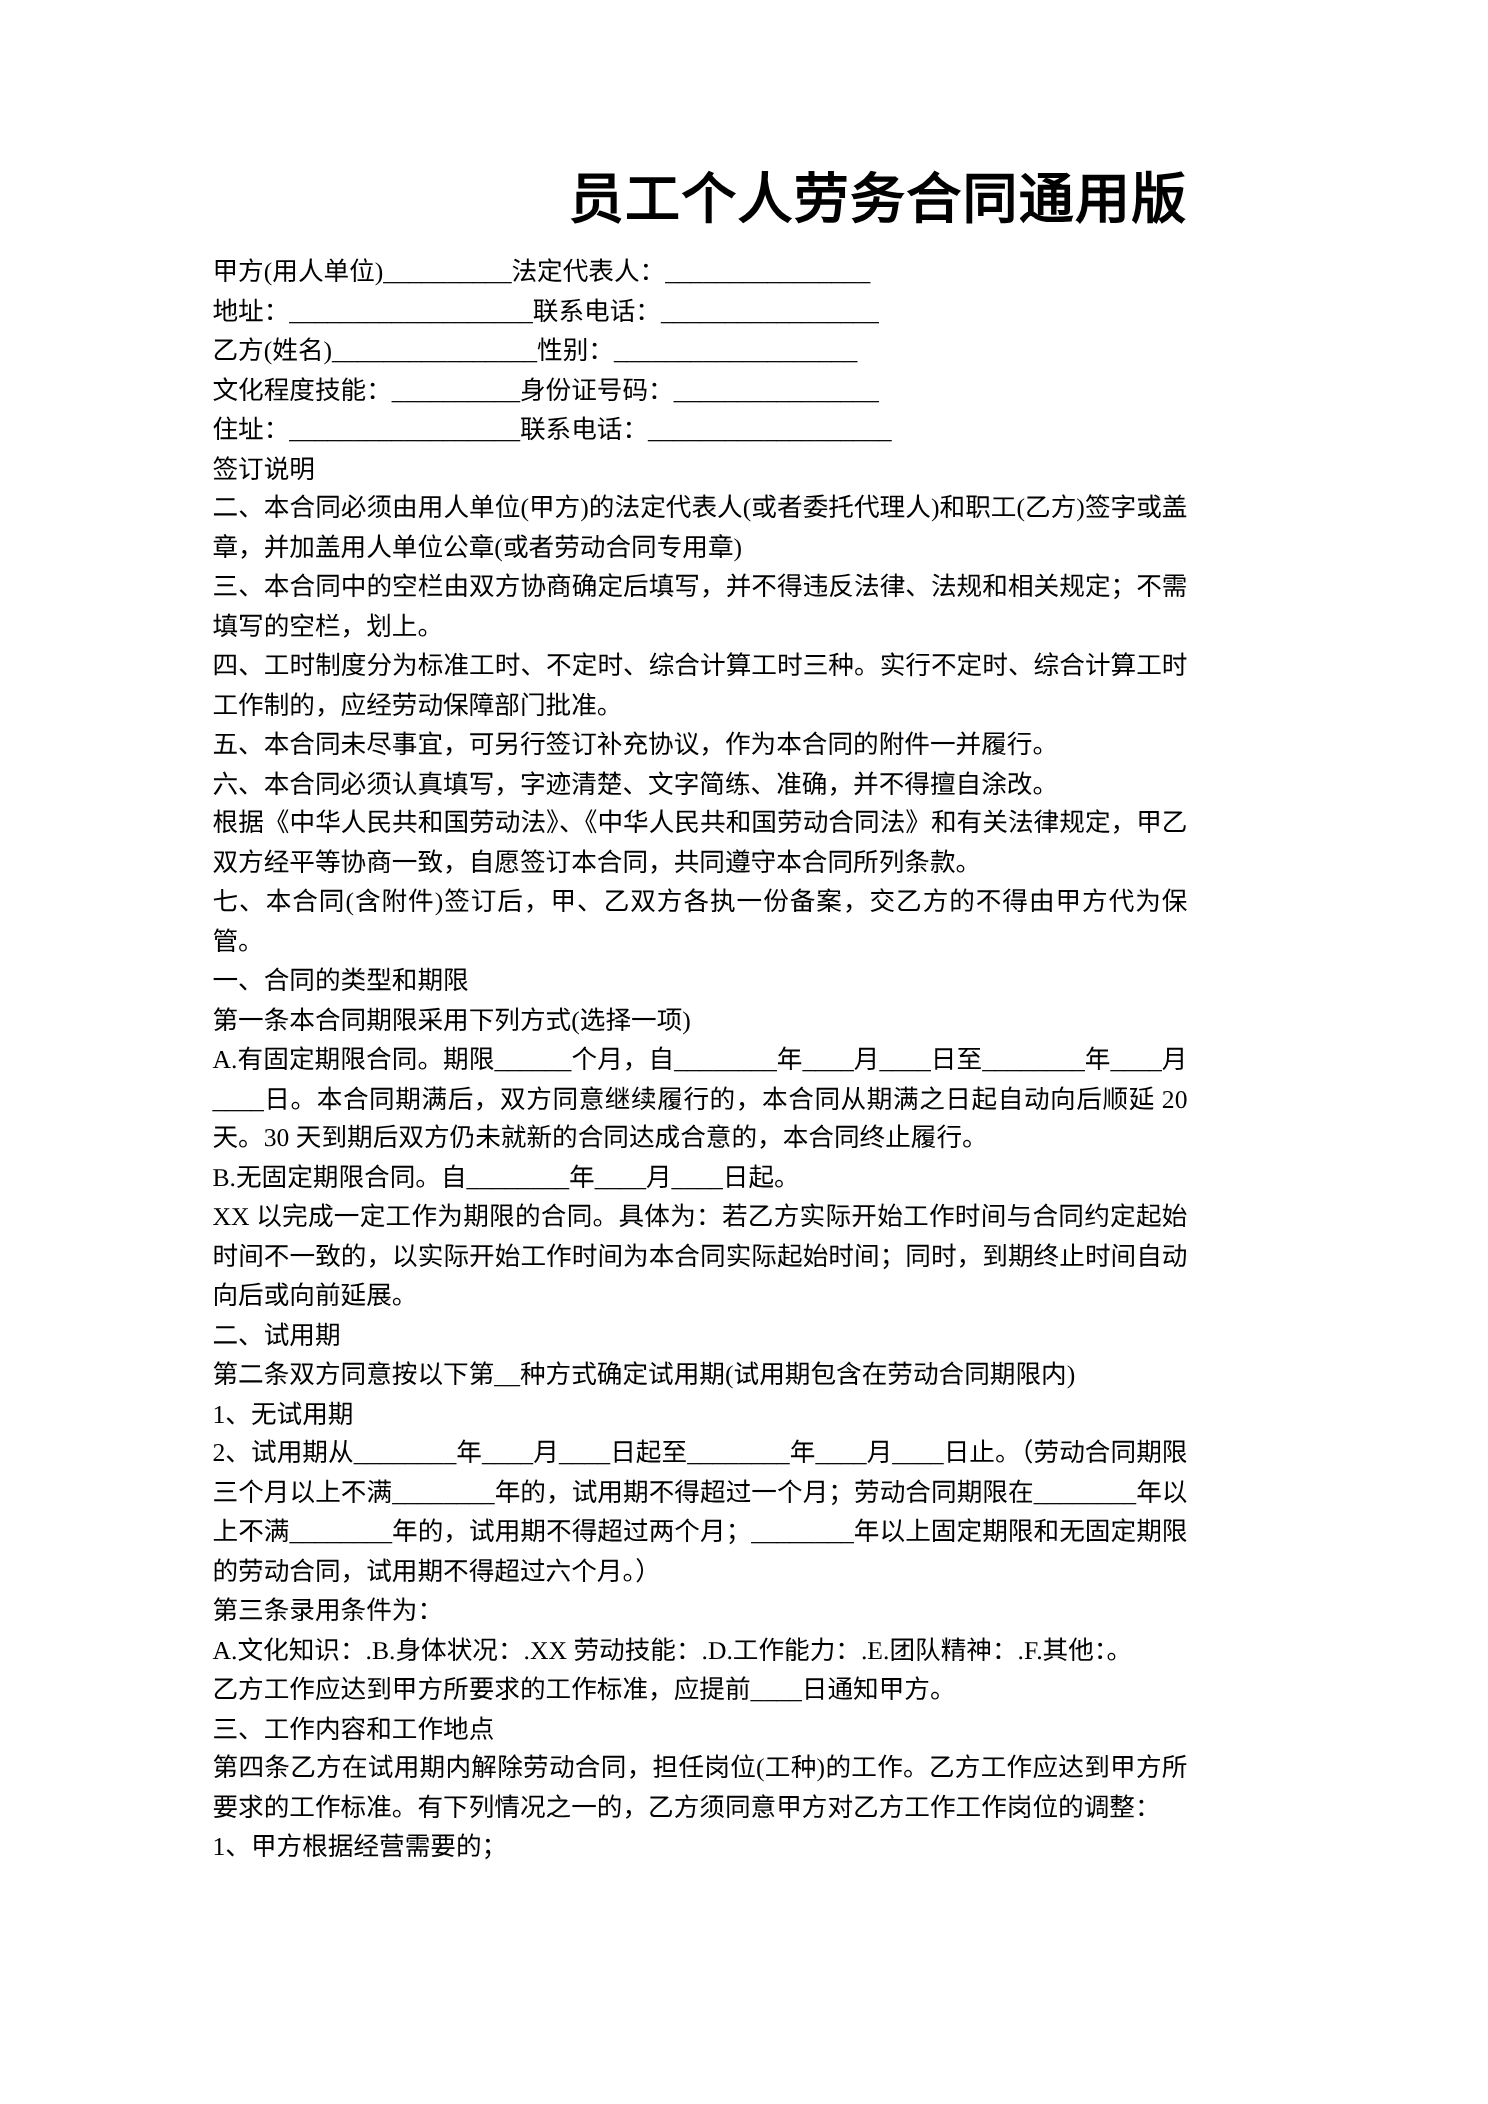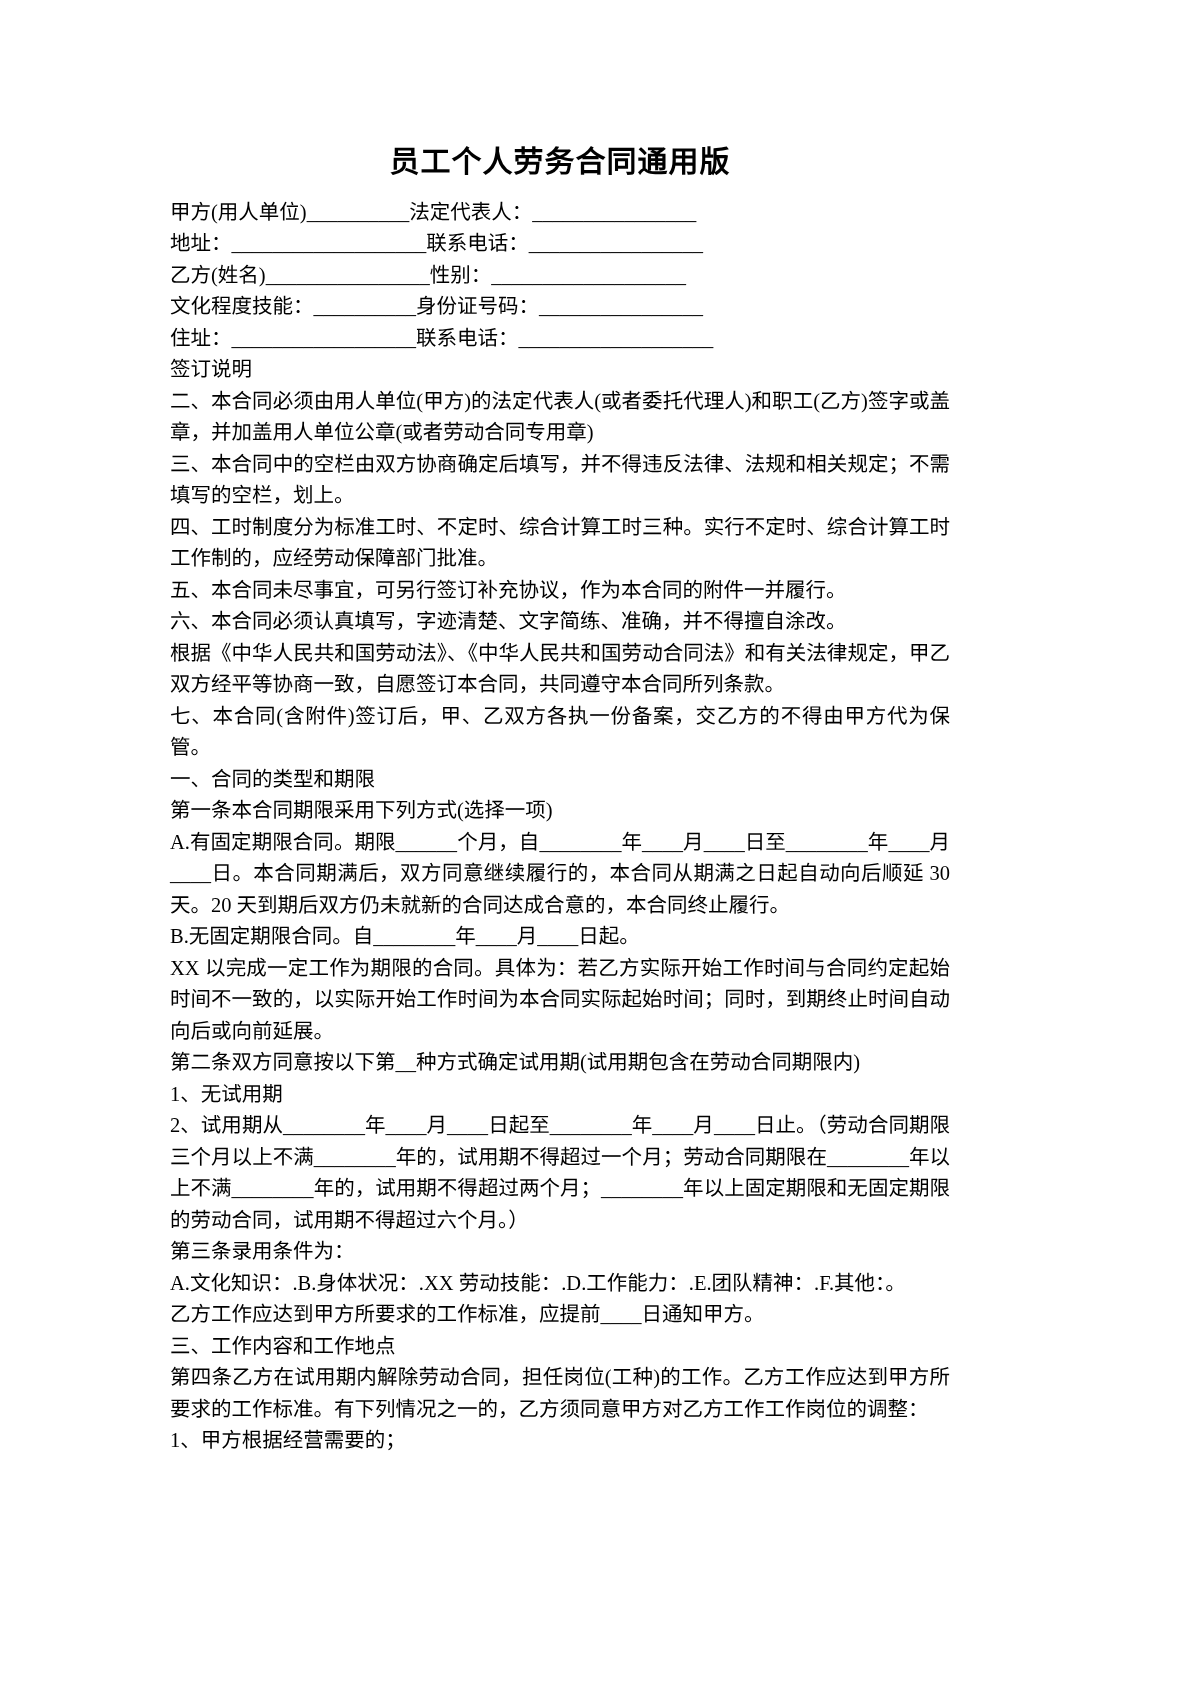--- a/index.html
+++ b/index.html
@@ -21,26 +21,26 @@
     overflow: hidden;
     box-sizing: border-box;
   }
   .content {
     position: absolute;
     left: 170px;
     top: 130px;
     width: 780px;
   }
   .doc-title {
-    font-size: 30px;
+    font-size: 44px;
     font-weight: bold;
-    text-align: center;
+    text-align: right;
     letter-spacing: 1px;
     line-height: 1.35;
-    margin: 12px 0 14px 0;
+    margin: 0 0 14px 0;
     font-family: "Liberation Serif", "DejaVu Serif", serif;
   }
   .para {
     font-size: 20.5px;
     line-height: 31.5px;
     text-align: justify;
     text-justify: inter-ideograph;
     margin: 0;
     word-break: break-all;
     white-space: pre-wrap;
@@ -67,24 +67,25 @@
     <div class="para">三、本合同中的空栏由双方协商确定后填写，并不得违反法律、法规和相关规定；不需填写的空栏，划上。</div>
     <div class="para">四、工时制度分为标准工时、不定时、综合计算工时三种。实行不定时、综合计算工时工作制的，应经劳动保障部门批准。</div>
     <div class="para">五、本合同未尽事宜，可另行签订补充协议，作为本合同的附件一并履行。</div>
     <div class="para">六、本合同必须认真填写，字迹清楚、文字简练、准确，并不得擅自涂改。</div>
     <div class="para">根据《中华人民共和国劳动法》、《中华人民共和国劳动合同法》和有关法律规定，甲乙双方经平等协商一致，自愿签订本合同，共同遵守本合同所列条款。</div>
 
     <div class="para">七、本合同(含附件)签订后，甲、乙双方各执一份备案，交乙方的不得由甲方代为保管。</div>
 
     <div class="para">一、合同的类型和期限</div>
     <div class="para">第一条本合同期限采用下列方式(选择一项)</div>
-    <div class="para">A.有固定期限合同。期限______个月，自________年____月____日至________年____月___​_日。本合同期满后，双方同意继续履行的，本合同从期满之日起自动向后顺延 30 天。20 天到期后双方仍未就新的合同达成合意的，本合同终止履行。</div>
+    <div class="para">A.有固定期限合同。期限______个月，自________年____月____日至________年____月___​_日。本合同期满后，双方同意继续履行的，本合同从期满之日起自动向后顺延 20 天。30 天到期后双方仍未就新的合同达成合意的，本合同终止履行。</div>
     <div class="para">B.无固定期限合同。自________年____月____日起。</div>
     <div class="para">XX 以完成一定工作为期限的合同。具体为：若乙方实际开始工作时间与合同约定起始时间不一致的，以实际开始工作时间为本合同实际起始时间；同时，到期终止时间自动向后或向前延展。</div>
 
+    <div class="para">二、试用期</div>
     <div class="para">第二条双方同意按以下第__种方式确定试用期(试用期包含在劳动合同期限内)</div>
     <div class="para">1、无试用期</div>
     <div class="para">2、试用期从________年____月____日起至________年____月____日止。（劳动合同期限三个月以上不满________年的，试用期不得超过一个月；劳动合同期限在________年以上不满________年的，试用期不得超过两个月；________年以上固定期限和无固定期限的劳动合同，试用期不得超过六个月。）</div>
     <div class="para">第三条录用条件为：</div>
     <div class="para">A.文化知识：.B.身体状况：.XX 劳动技能：.D.工作能力：.E.团队精神：.F.其他：。</div>
     <div class="para">乙方工作应达到甲方所要求的工作标准，应提前____日通知甲方。</div>
 
     <div class="para">三、工作内容和工作地点</div>
     <div class="para">第四条乙方在试用期内解除劳动合同，担任岗位(工种)的工作。乙方工作应达到甲方所要求的工作标准。有下列情况之一的，乙方须同意甲方对乙方工作工作岗位的调整：</div>
     <div class="para">1、甲方根据经营需要的；</div>

